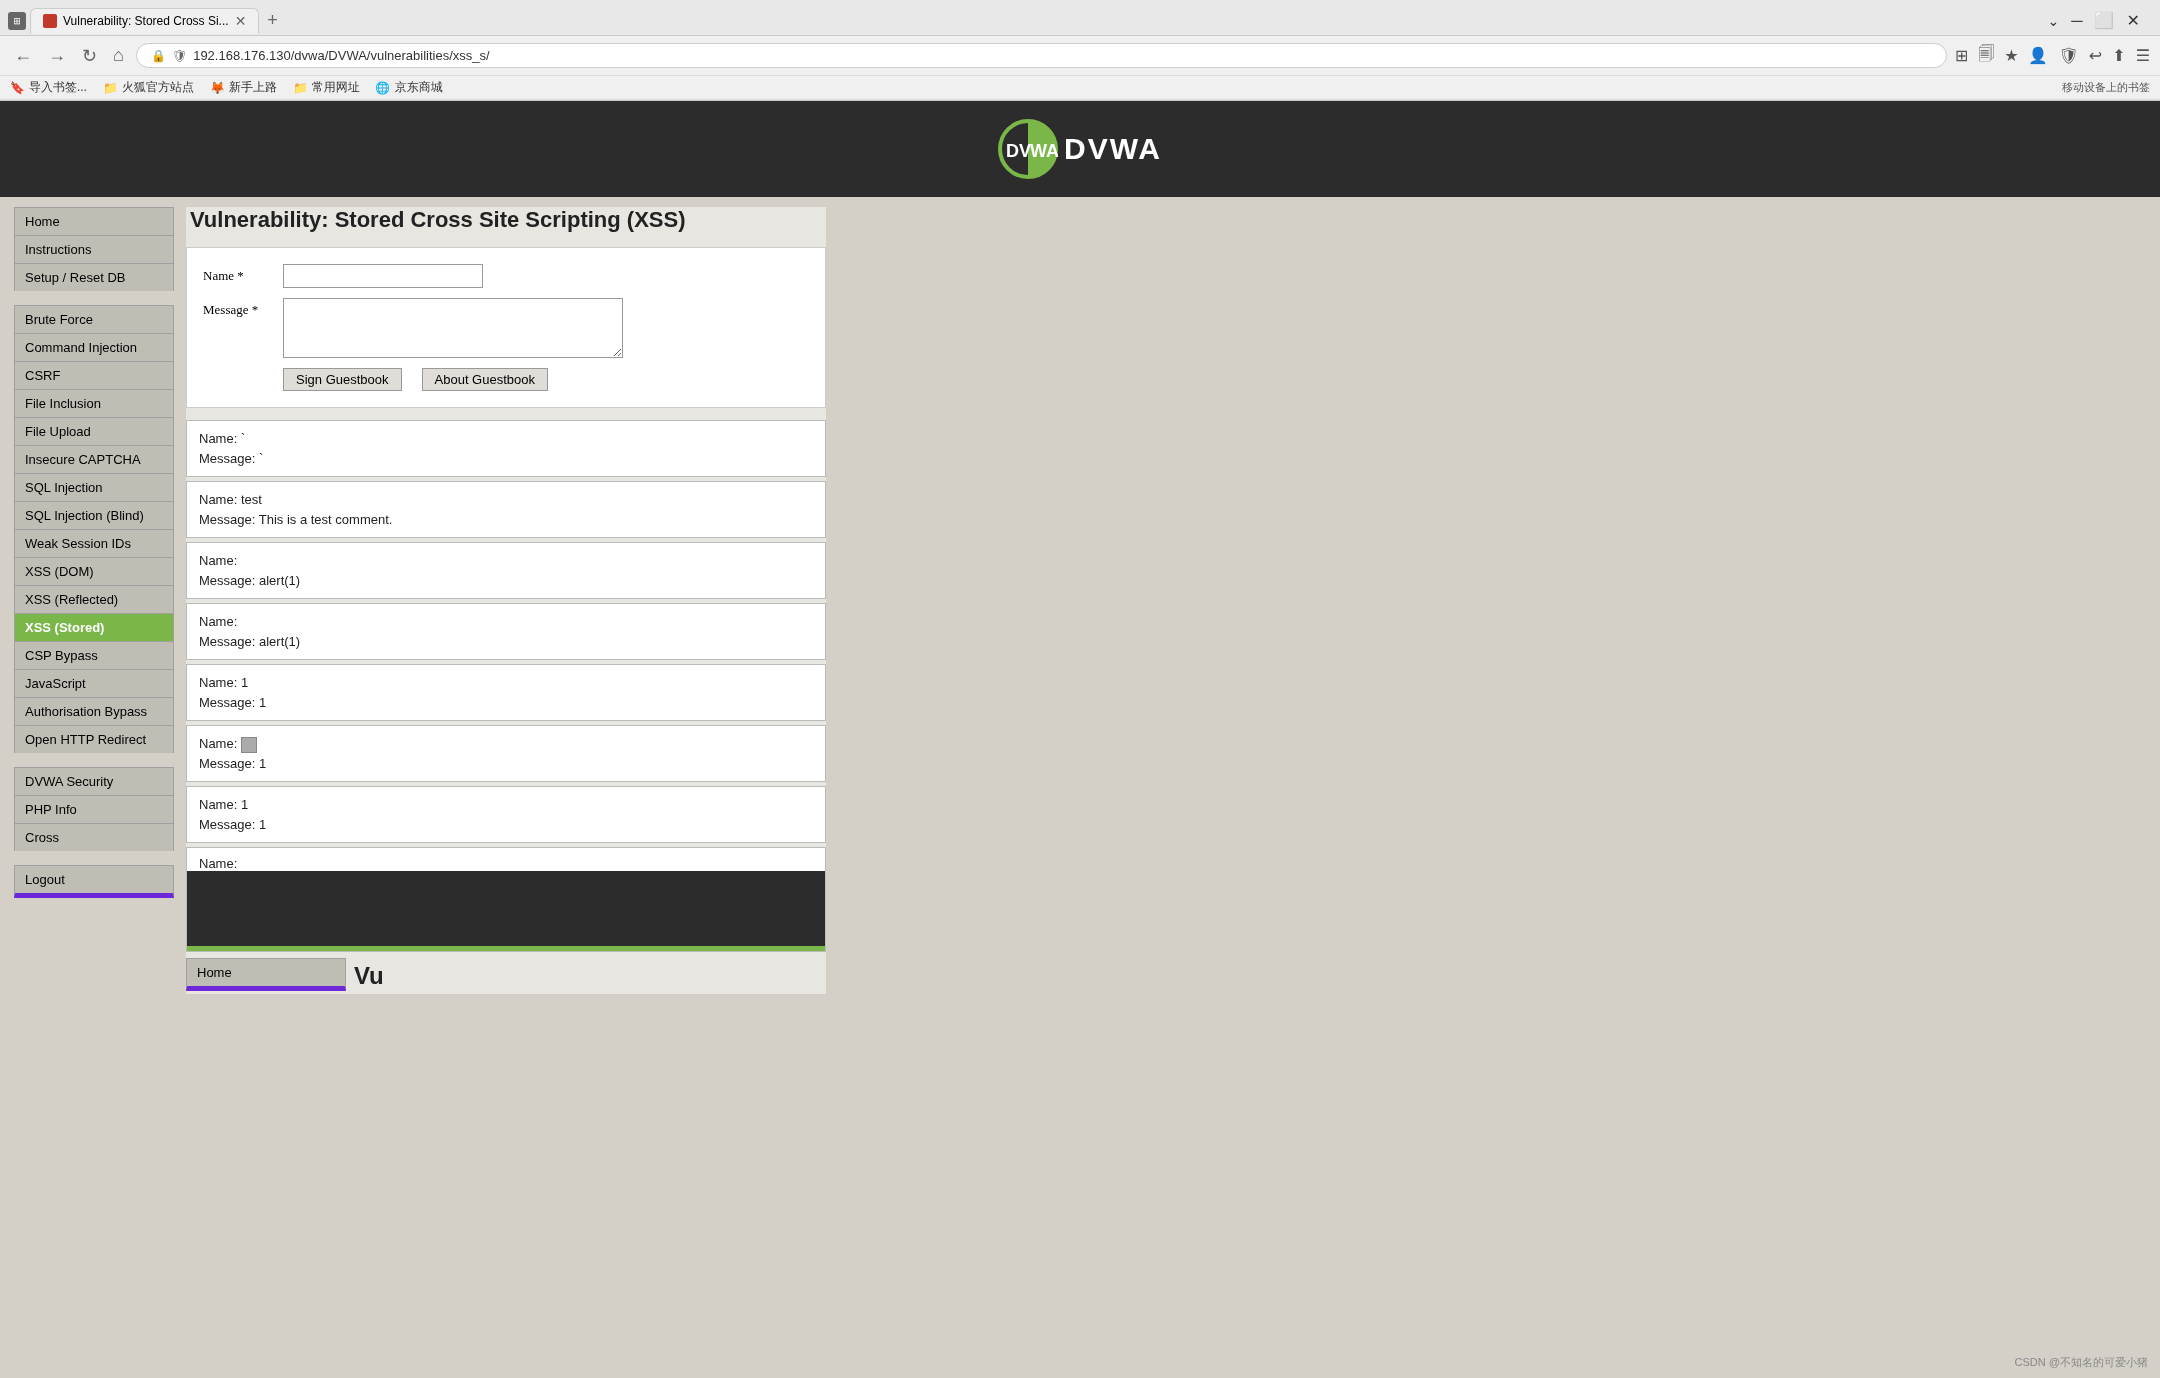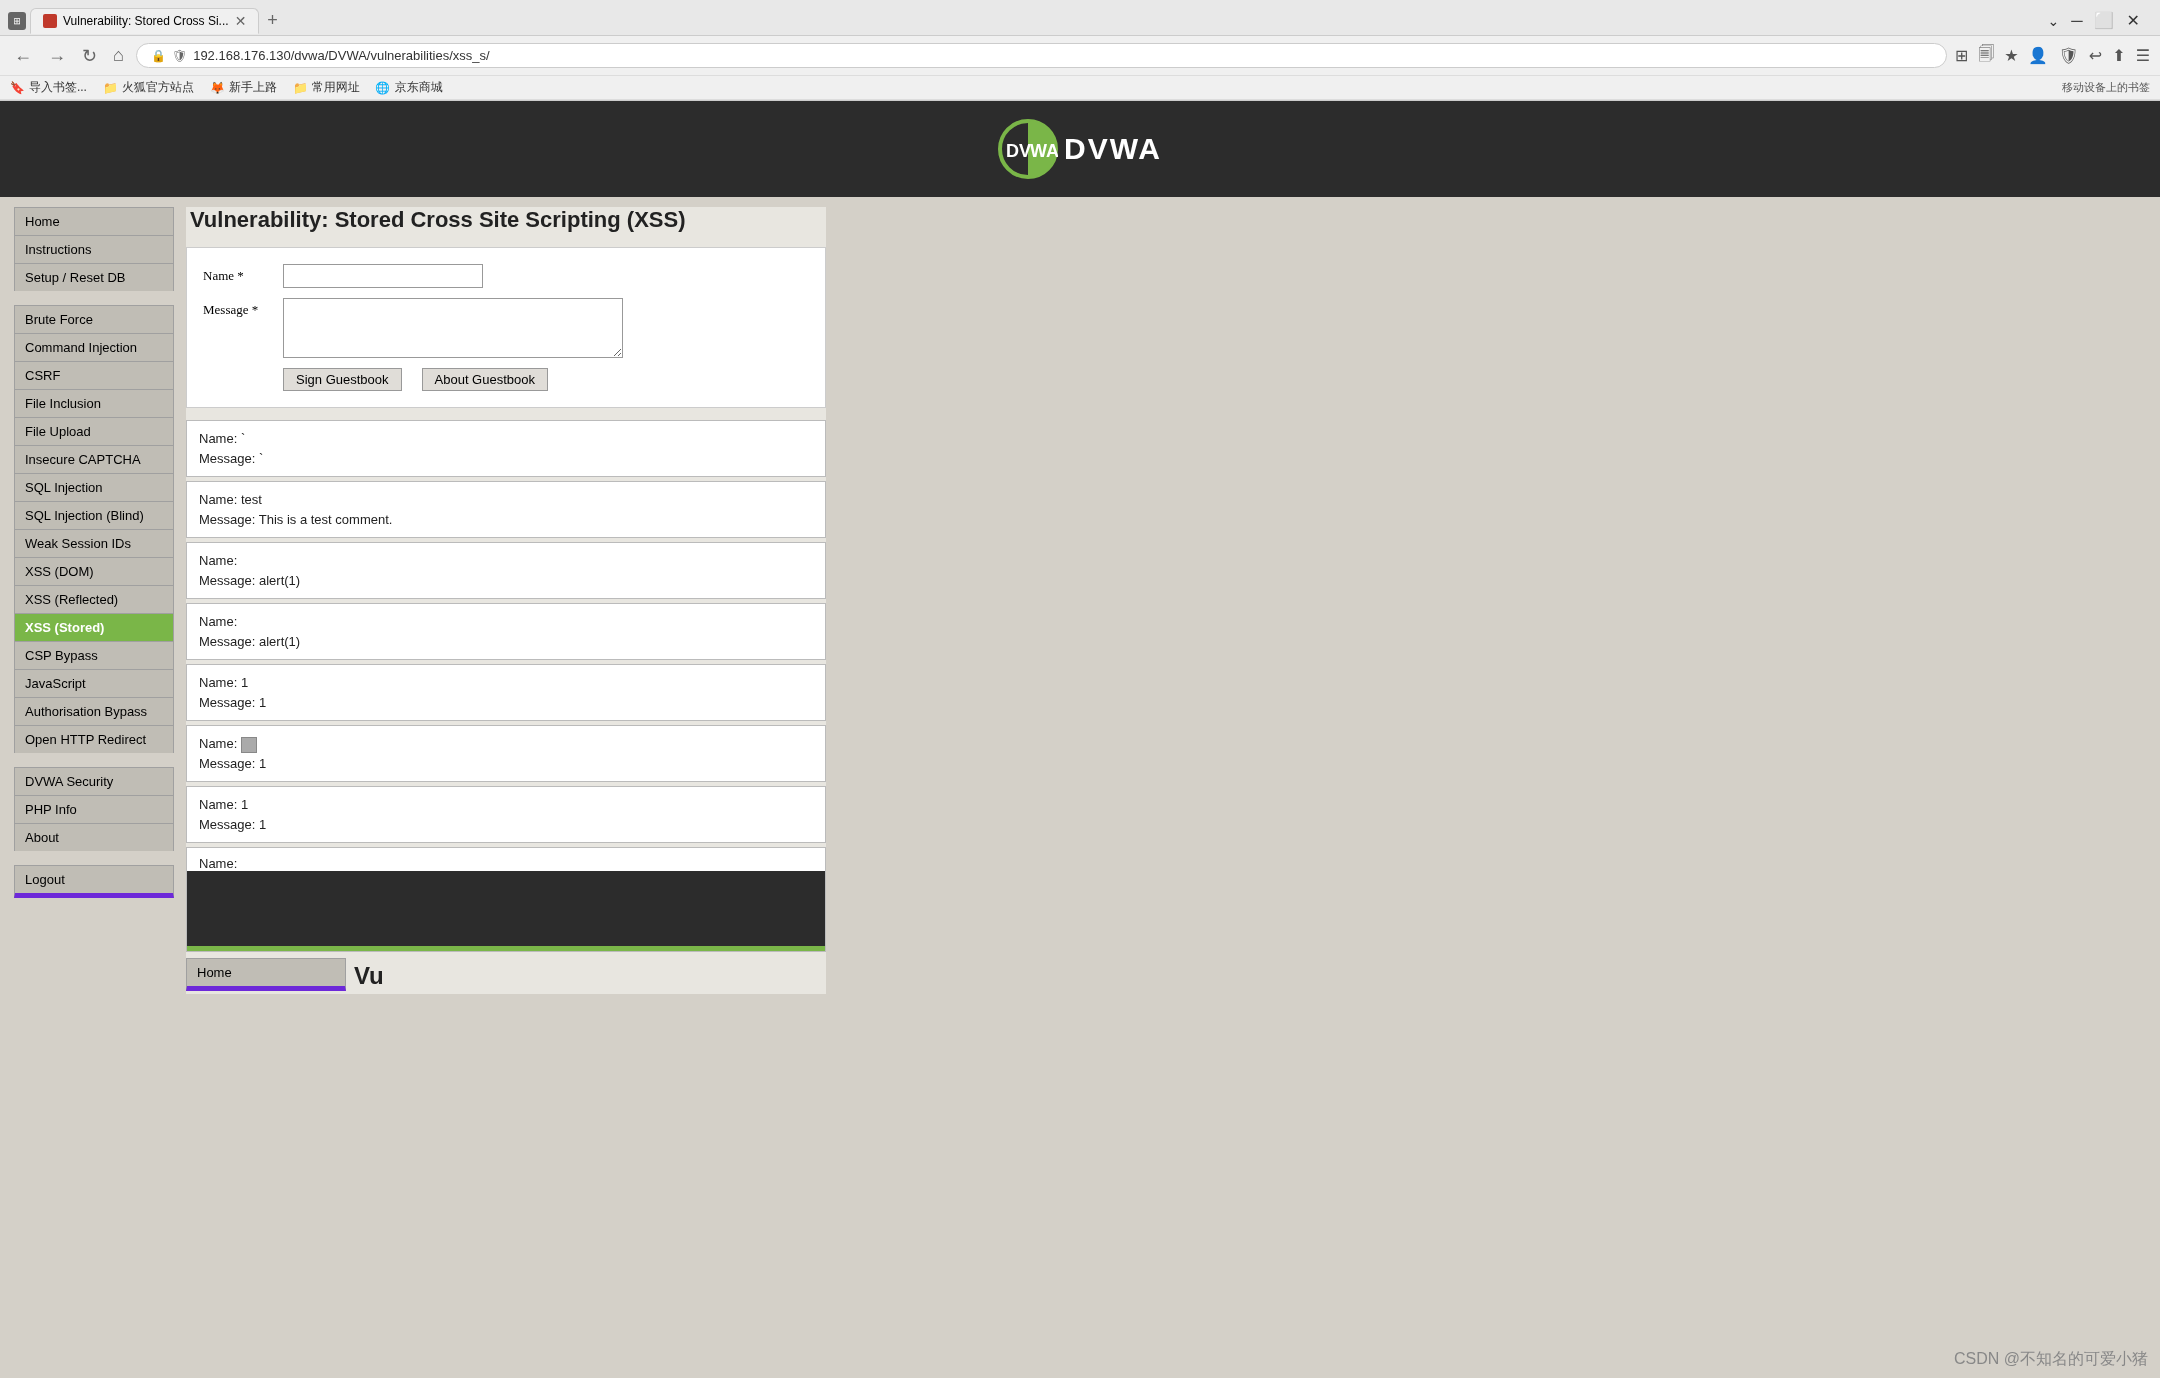--- a/index.html
+++ b/index.html
@@ -345,21 +345,21 @@
       <div class="sidebar-item">XSS (DOM)</div>
       <div class="sidebar-item">XSS (Reflected)</div>
       <div class="sidebar-item active">XSS (Stored)</div>
       <div class="sidebar-item">CSP Bypass</div>
       <div class="sidebar-item">JavaScript</div>
       <div class="sidebar-item">Authorisation Bypass</div>
       <div class="sidebar-item">Open HTTP Redirect</div>
       <div class="sidebar-spacer"></div>
       <div class="sidebar-item">DVWA Security</div>
       <div class="sidebar-item">PHP Info</div>
-      <div class="sidebar-item">About</div>
+      <div class="sidebar-item">Cross</div>
       <div class="sidebar-spacer"></div>
       <div class="sidebar-item">Logout</div>
     </div>
 
     <div class="main-content">
       <h1 class="page-title">Vulnerability: Stored Cross Site Scripting (XSS)</h1>
 
       <div class="form-box">
         <div class="form-row">
           <span class="form-label">Name *</span>
@@ -420,13 +420,13 @@
       <div style="display:flex; margin-top:6px;">
         <div style="width:160px; flex-shrink:0;">
           <div class="sidebar-item">Home</div>
         </div>
         <div style="flex:1; background:#e8e6e0; padding:4px 8px; font-size:24px; font-weight:bold; color:#222;">Vu</div>
       </div>
     </div>
   </div>
 </div>
 
-<div style="position:fixed; bottom:8px; right:12px; font-size:16px; color:#888; z-index:9999;">CSDN @不知名的可爱小猪</div>
+<div style="position:fixed; bottom:8px; right:12px; font-size:11px; color:#888; z-index:9999;">CSDN @不知名的可爱小猪</div>
 
 </body></html>

